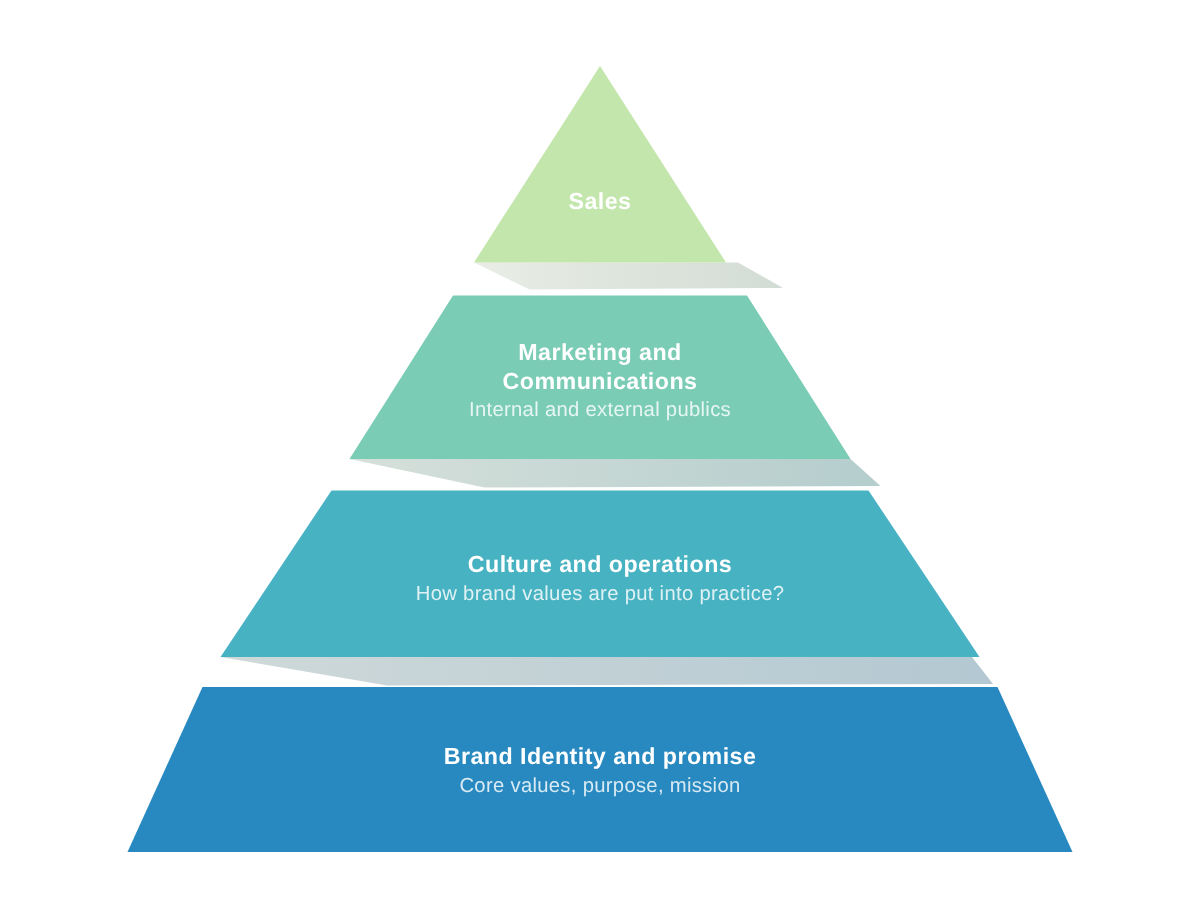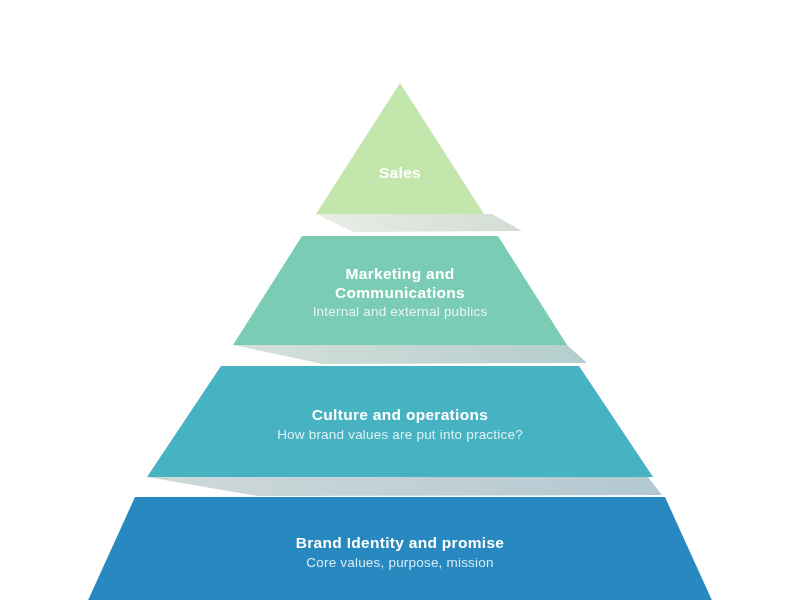--- a/index.html
+++ b/index.html
@@ -7,21 +7,20 @@
     padding: 0;
     background: #ffffff;
     width: 800px;
     height: 600px;
     overflow: hidden;
   }
   .diagram-canvas {
     width: 800px;
     height: 560px;
     position: relative;
-    margin-top: 39px;
   }
   svg { display: block; }
   .t-title {
     font-family: "Liberation Sans", sans-serif;
     font-size: 15.5px;
     font-weight: bold;
     fill: #ffffff;
     text-anchor: middle;
     letter-spacing: 0.3px;
   }

